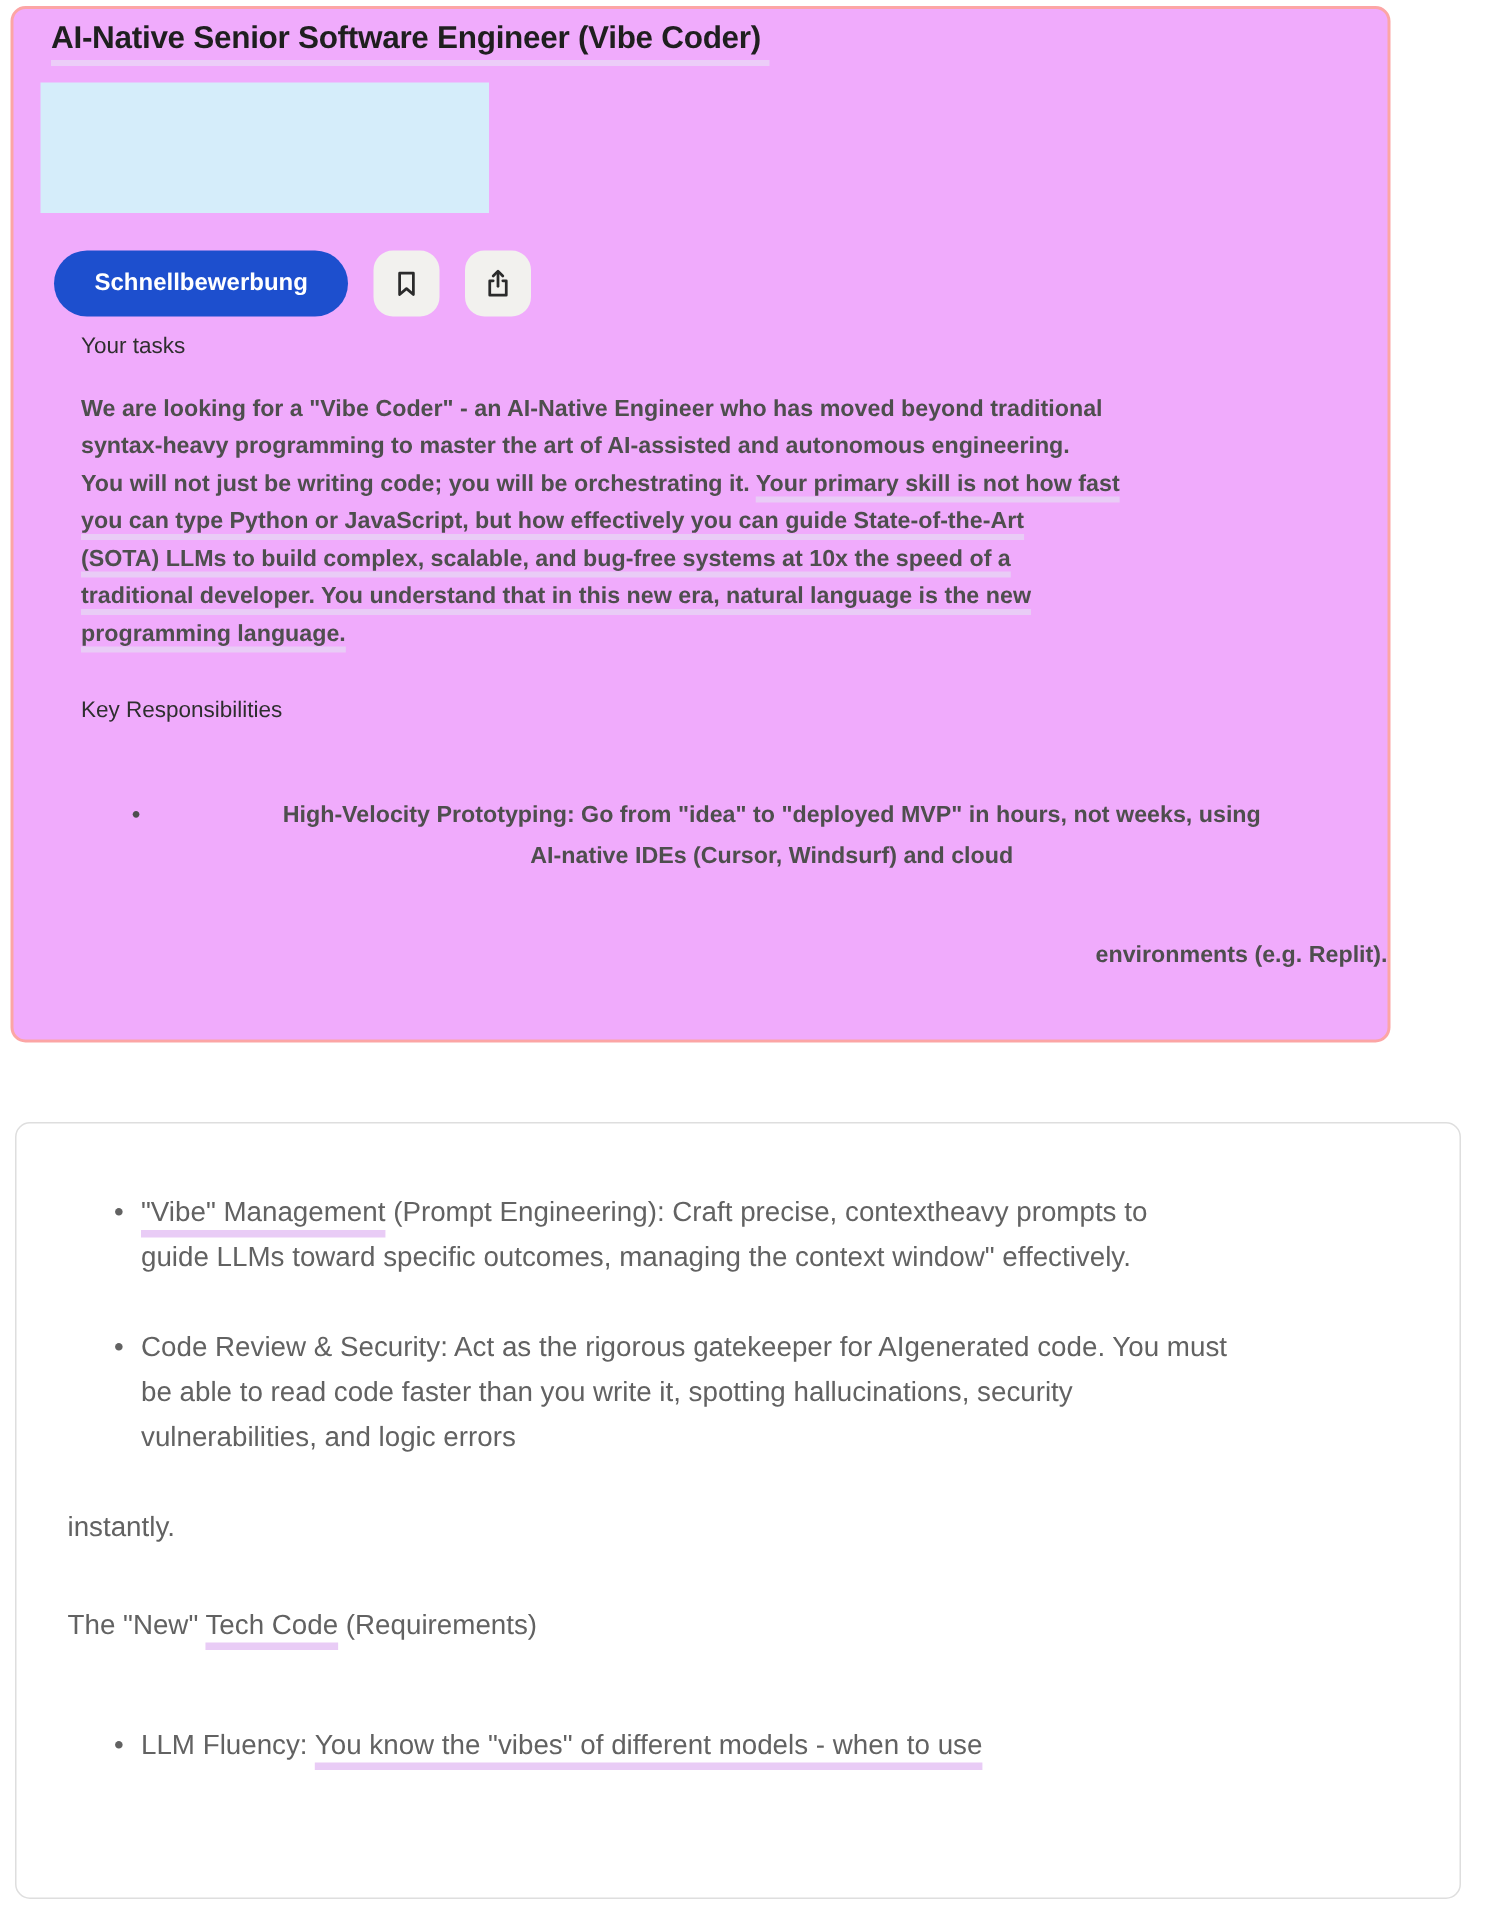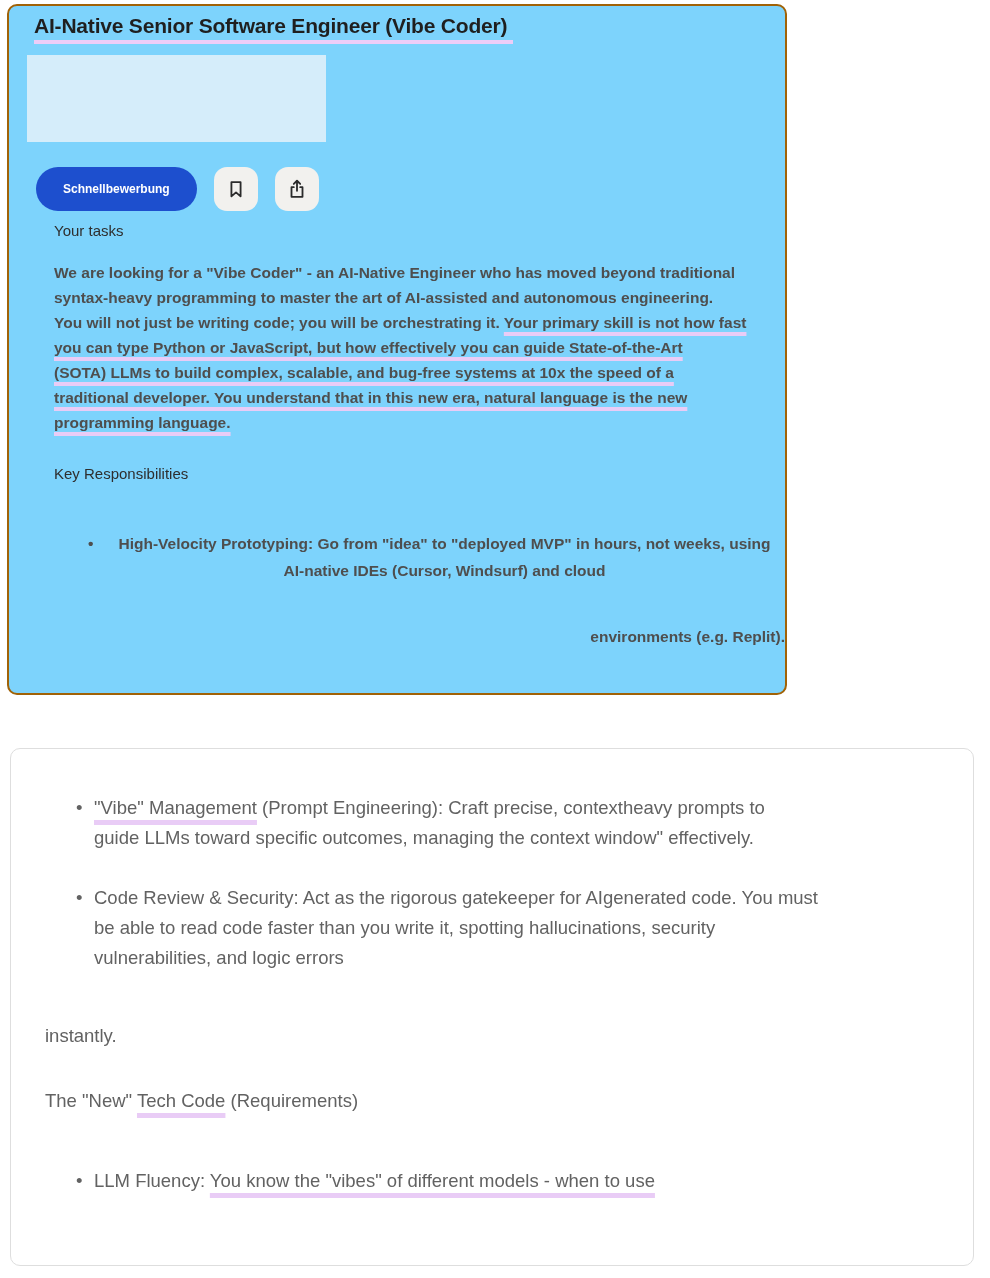--- a/index.html
+++ b/index.html
@@ -8,23 +8,23 @@
     background: #ffffff;
     font-family: "Liberation Sans", sans-serif;
     overflow: hidden;
     position: relative;
   }
 
   
   .card1 {
     position: absolute;
     left: 7px; top: 4px;
-    width: 780px; height: 691px;
-    background: #7dd3fc;
-    border: 2px solid #a16207;
+    width: 920px; height: 691px;
+    background: #f0abfc;
+    border: 2px solid #fca5a5;
     border-radius: 10px;
     overflow: hidden;
   }
   .job-title {
     display: inline-block;
     margin: 8px 0 0 25px;
     font-size: 21px;
     font-weight: bold;
     color: #1f1f1f;
     letter-spacing: -0.2px;
@@ -43,21 +43,21 @@
     margin: 25px 0 0 27px;
   }
   .apply-btn {
     height: 44px;
     padding: 0 27px;
     border: none;
     border-radius: 22px;
     background: #1d4fce;
     color: #ffffff;
     font-family: "Liberation Sans", sans-serif;
-    font-size: 12px;
+    font-size: 16px;
     font-weight: bold;
     cursor: pointer;
   }
   .icon-btn {
     width: 44px; height: 44px;
     border: none;
     border-radius: 13px;
     background: #f2f1ee;
     display: flex;
     align-items: center;
@@ -137,21 +137,21 @@
   }
   .c2-list-1 { margin-top: 14px; }
   .c2-list li { position: relative; }
   .c2-list li::before {
     content: "\2022";
     position: absolute;
     left: -18px;
     color: #626262;
   }
   .c2-para { margin-left: 34px; }
-  .p-instantly { margin-top: 18px; }
+  .p-instantly { }
   .p-techstack { margin-top: 35px; }
   .c2-list-2 { margin-top: 20px; }
 </style>
 </head>
 <body>
 
 <section class="card1">
 
   <h1 class="job-title">AI-Native Senior Software Engineer (Vibe Coder)</h1>
 

